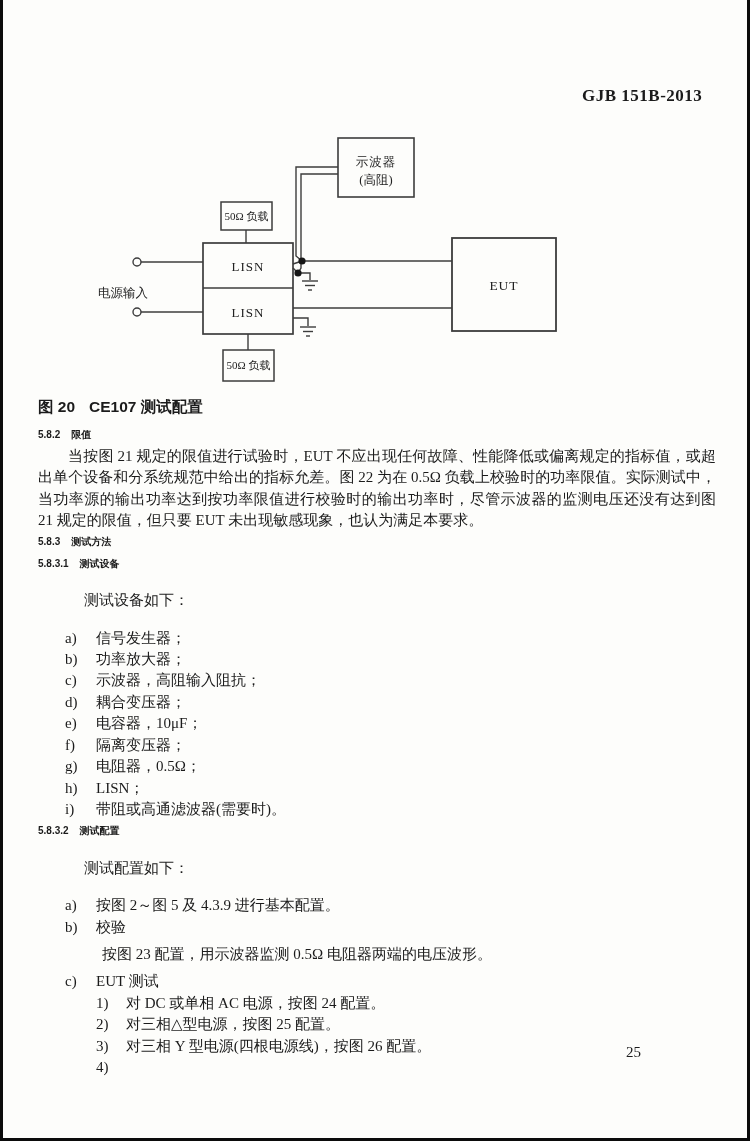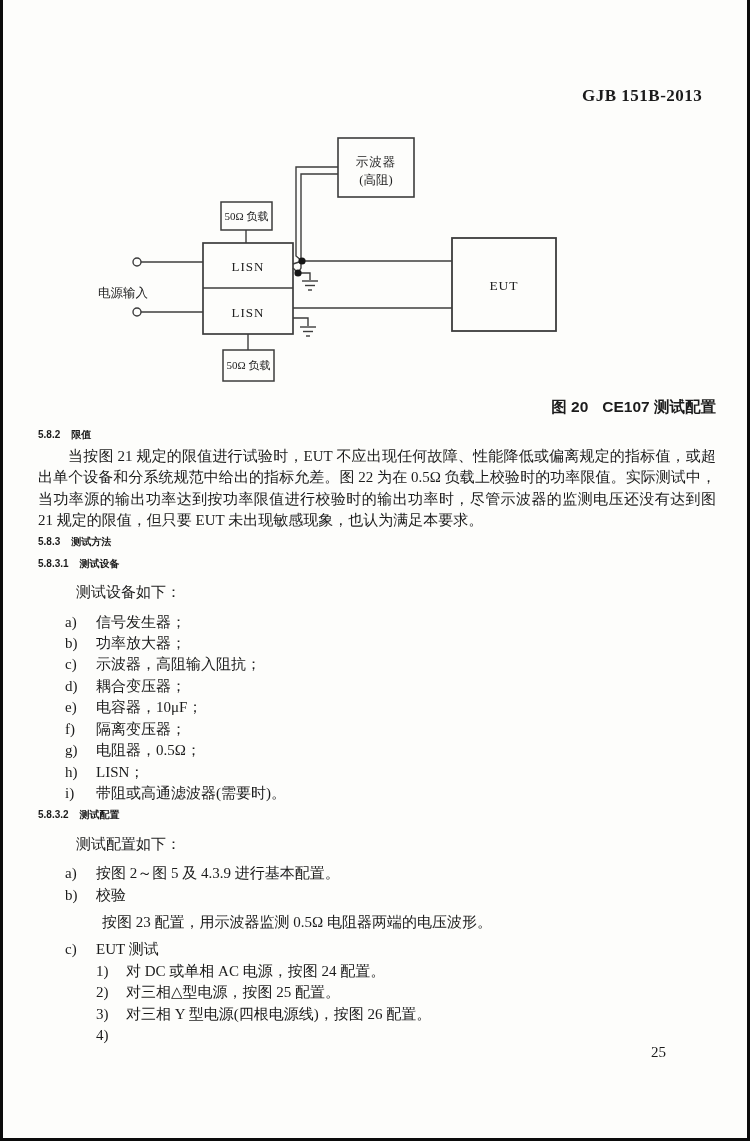--- a/index.html
+++ b/index.html
@@ -27,42 +27,42 @@
   .diagram text {
     font-family:"Liberation Serif","DejaVu Serif",serif;
     fill:#222;
   }
 
   .content {
     position:absolute; top:396px; left:38px; width:678px;
     font-size:15px; line-height:21.4px;
   }
   .fig-caption {
-    text-align:right; font-weight:bold; font-size:15.5px;
+    text-align:left; font-weight:bold; font-size:15.5px;
     font-family:"Liberation Sans","DejaVu Sans",sans-serif;
     margin:0 0 7px 0;
   }
   .fig-caption .gap { display:inline-block; width:14px; }
   .sec-h {
     display:flex; font-weight:bold;
     font-family:"Liberation Sans","DejaVu Sans",sans-serif;
     font-size:10px; margin:0;
   }
   .sec-h .num { flex:none; margin-right:11px; }
   .para { margin:0; text-indent:2em; text-align:justify; }
-  .intro { margin:8px; padding-left:30px; }
+  .intro { margin:16px; padding-left:30px; }
   .li { display:flex; margin:0; }
   .li .lbl { flex:none; box-sizing:content-box; padding-left:27px; width:31px; }
   .li .txt { flex:1; text-align:justify; }
   .sub-detail { margin:6px; padding-left:58px; }
   .li2 { display:flex; margin:0; }
   .li2 .lbl { flex:none; box-sizing:content-box; padding-left:58px; width:30px; }
   .li2 .txt { flex:1; text-align:justify; }
 
-  .page-num { position:absolute; top:1044px; right:84px; font-size:15px; }
+  .page-num { position:absolute; top:1044px; right:109px; font-size:15px; }
 </style>
 </head>
 <body>
 
 <div class="scan-edge left"></div>
 <div class="scan-edge right"></div>
 <div class="scan-edge bottom"></div>
 
 <div class="std-header">GJB 151B-2013</div>
 

